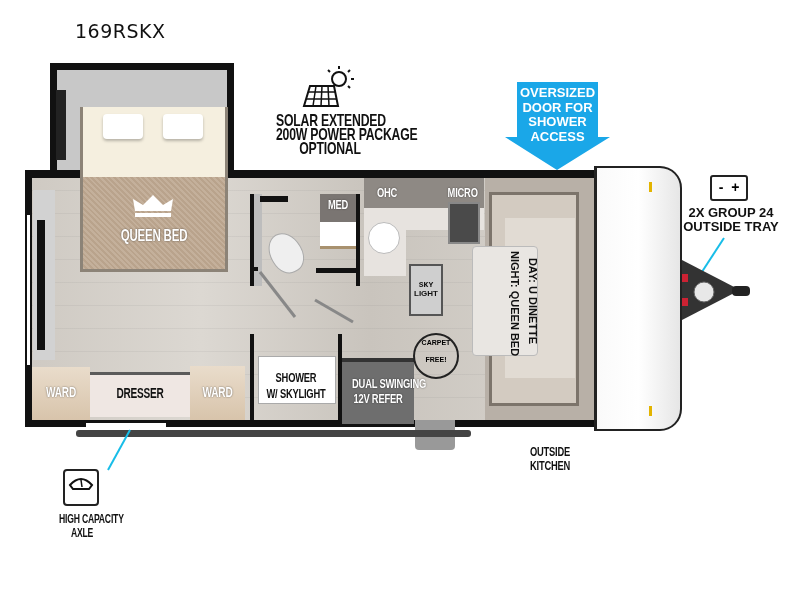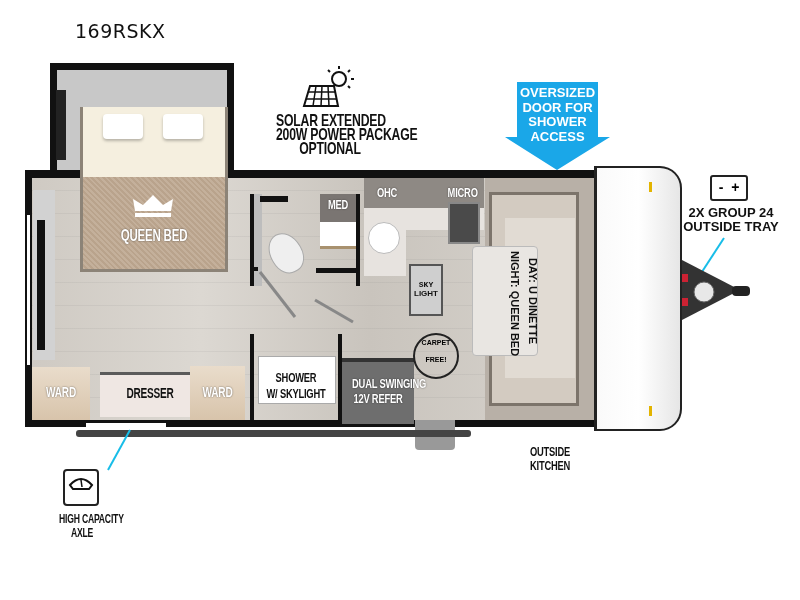--- a/index.html
+++ b/index.html
@@ -91,21 +91,21 @@
         <polygon points="4,16 2,4 12,10 22,0 32,10 42,4 40,16" fill="#fff"></polygon>
         <rect x="4" y="18" width="36" height="4" fill="#fff"></rect>
       </svg>
   </div>
   <div class="abs lbl cond" style="left:0;width:142px;top:120px;text-align:center;font-size:16px;">QUEEN BED</div>
 </div>
 
 <div class="abs cab" style="left:32px;top:367px;width:58px;height:53px;">
   <div class="lbl cond" style="text-align:center;margin-top:17px;font-size:14px;">WARD</div>
 </div>
-<div class="abs" style="left:100px;top:372px;width:100px;height:42px;background:#efe7e3;border-top:3px solid #5b5b5b;">
+<div class="abs" style="left:90px;top:372px;width:100px;height:42px;background:#efe7e3;border-top:3px solid #5b5b5b;">
   <div class="lbl-dark cond" style="text-align:center;margin-top:10px;font-size:14px;">DRESSER</div>
 </div>
 <div class="abs cab" style="left:190px;top:366px;width:55px;height:54px;">
   <div class="lbl cond" style="text-align:center;margin-top:18px;font-size:14px;">WARD</div>
 </div>
 
 <div class="abs" style="left:250px;top:194px;width:110px;height:92px;border-left:4px solid #111;border-right:4px solid #111;box-sizing:border-box;">
   <div style="position:absolute;left:0;top:0;width:8px;height:92px;background:#bdbdbd;"></div>
   <div style="position:absolute;left:6px;top:2px;width:28px;height:6px;background:#111;"></div>
   <div style="position:absolute;left:66px;top:0;width:36px;height:28px;background:#7a7572;"></div>

